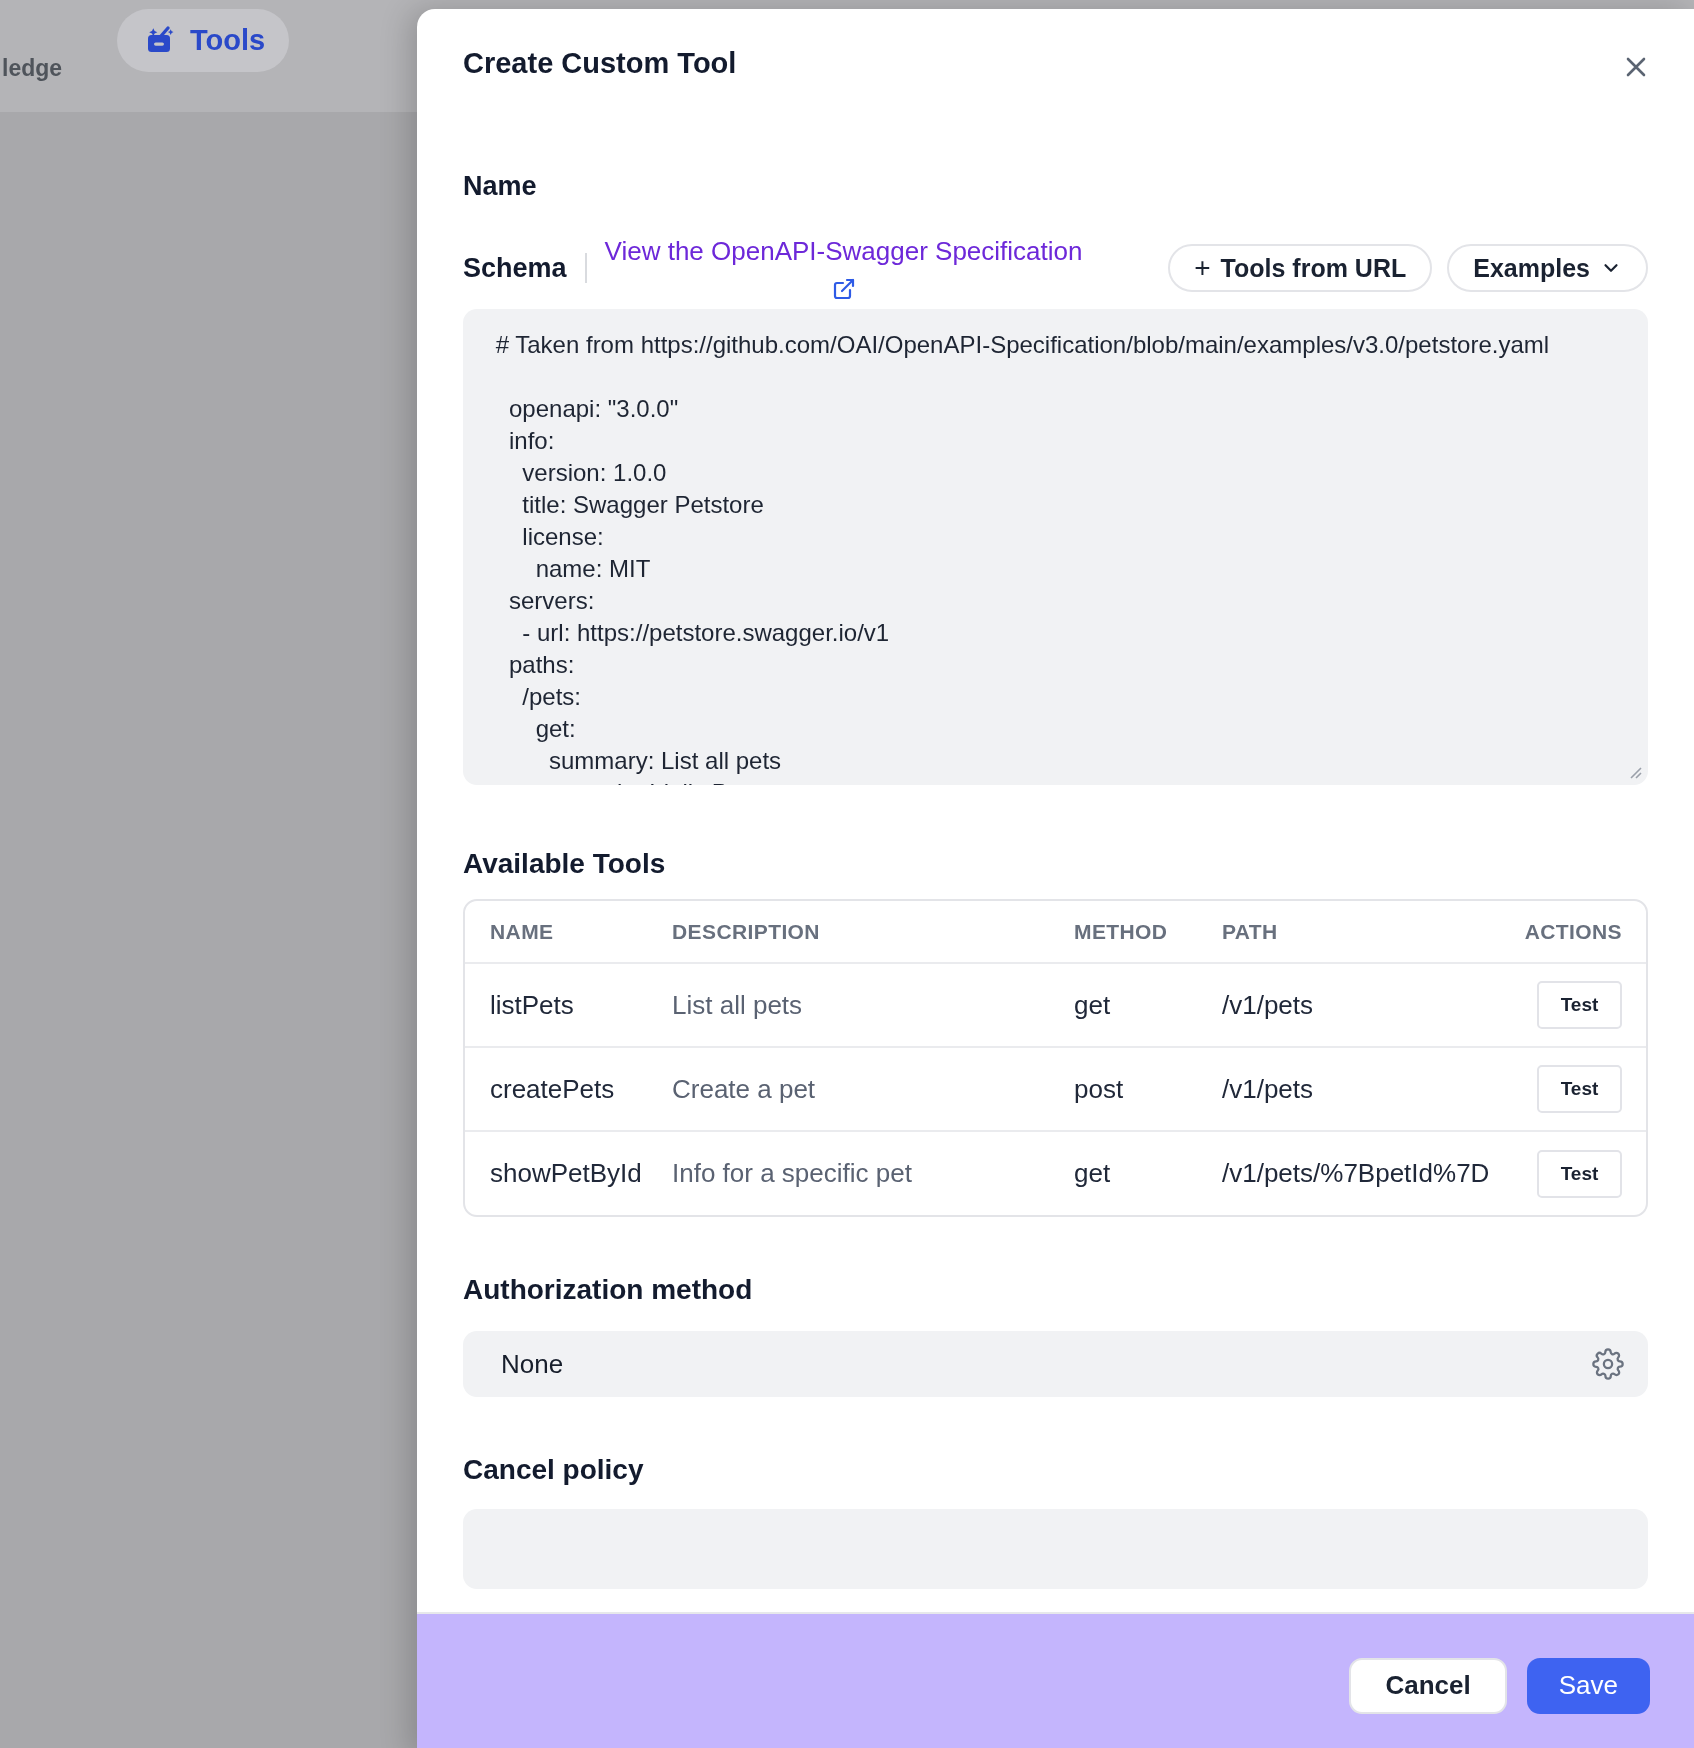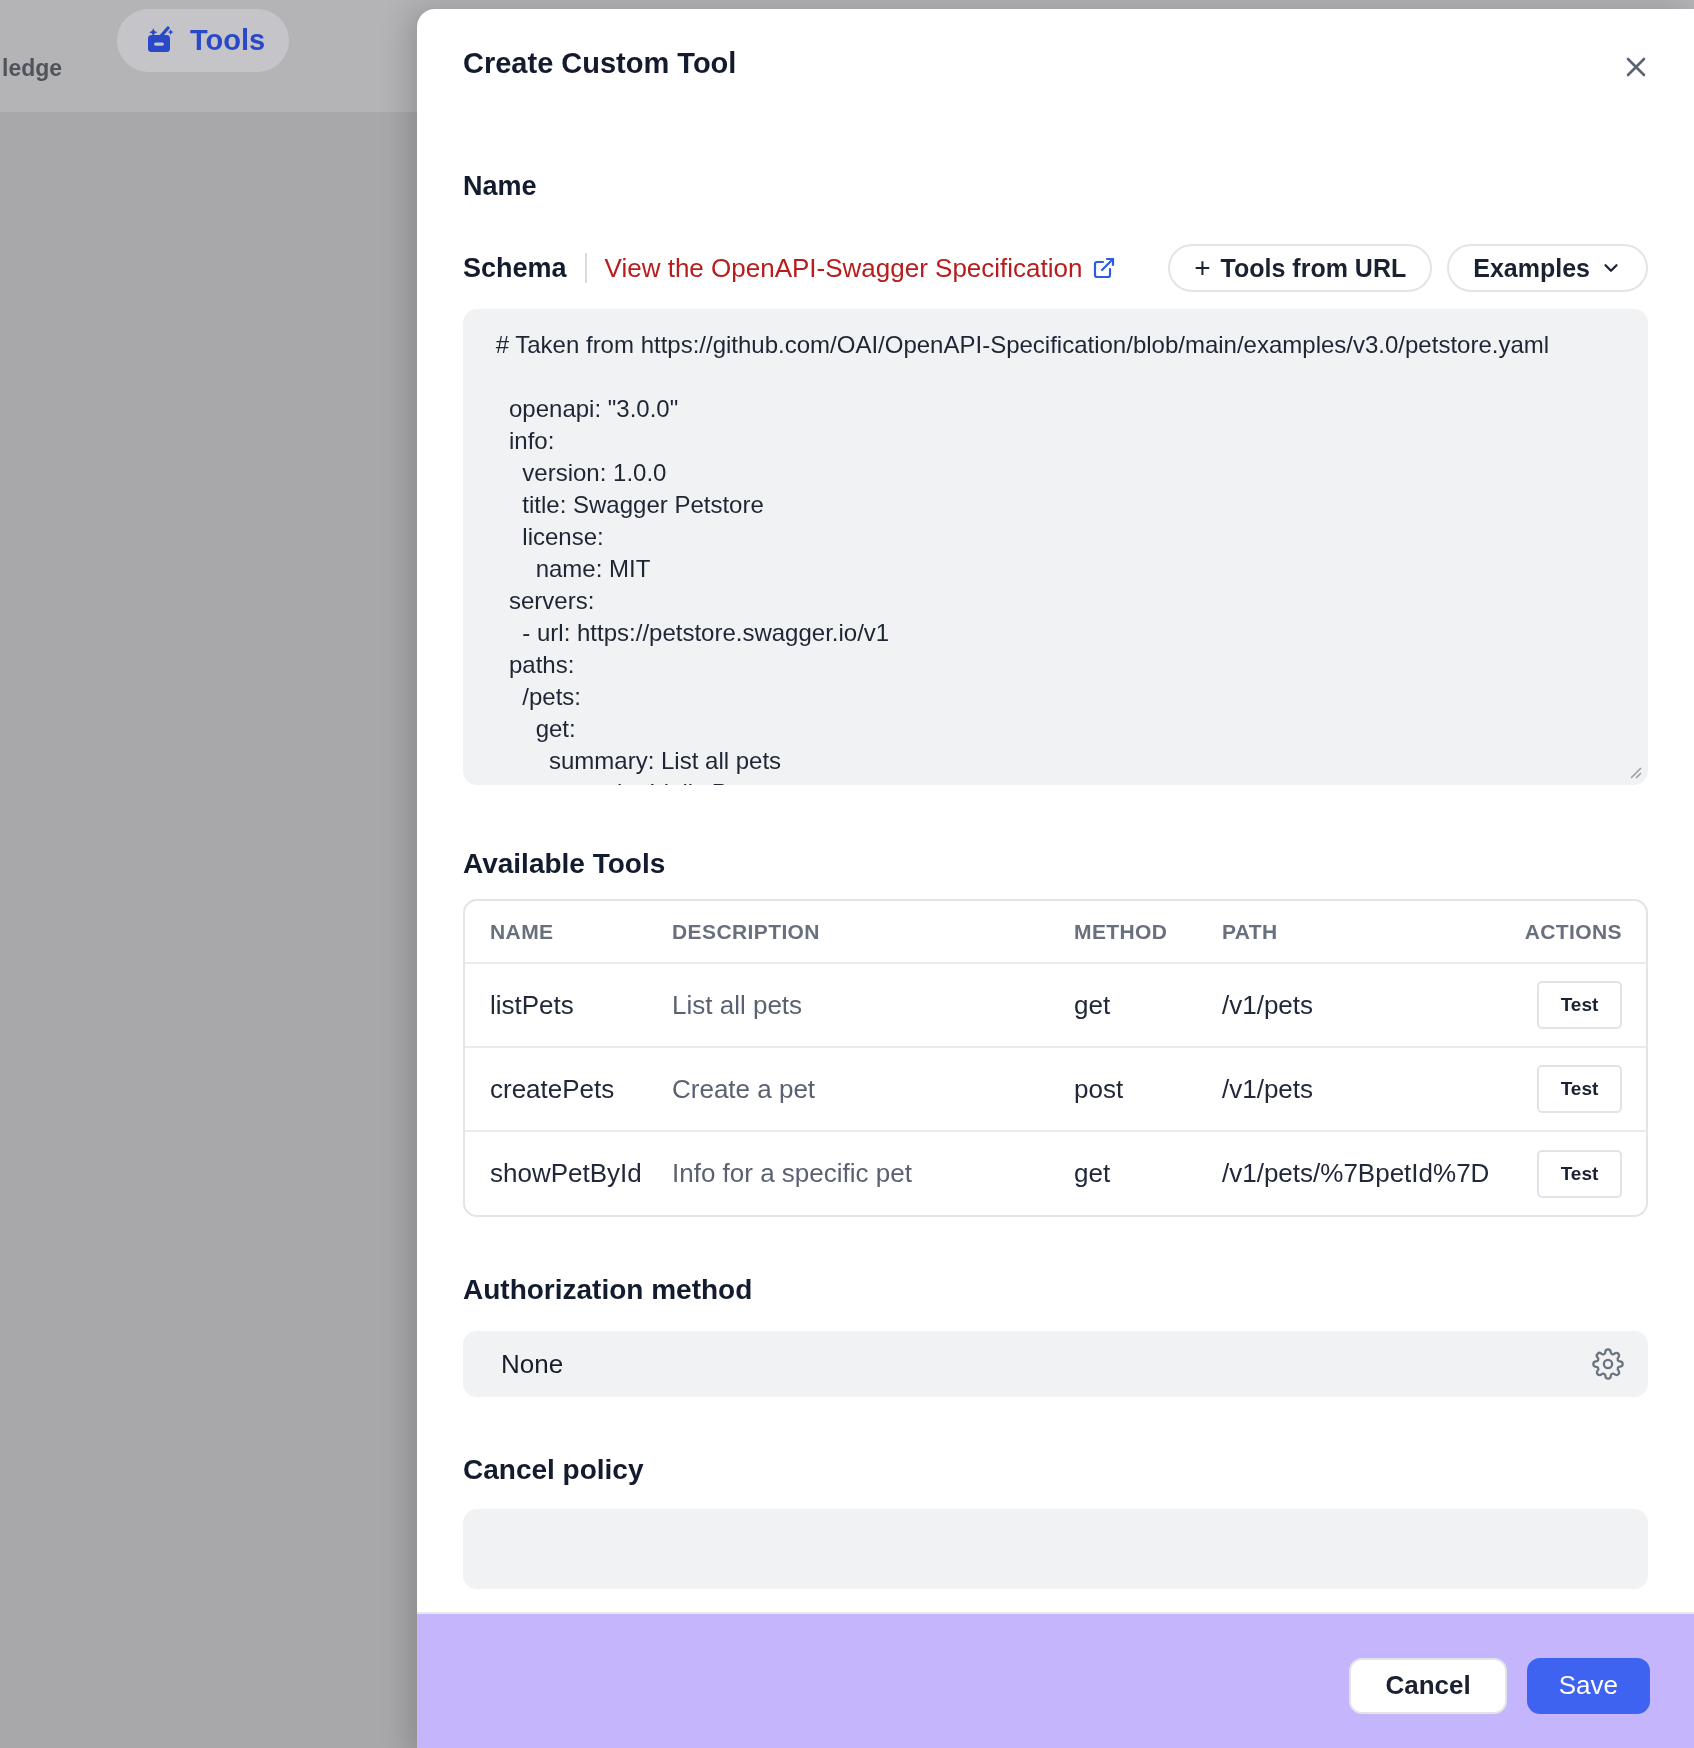--- a/index.html
+++ b/index.html
@@ -61,23 +61,24 @@
     border: 3px solid #0d1117; border-radius: 14px;
     background: #f2f3f5;
     font-family: inherit; font-size: 27px; color: #14181f;
     padding: 0 24px; outline: none;
   }
 
   .schema-row { margin-top: 44px; display: flex; align-items: center; height: 46px; }
   .schema-divider { width: 2px; height: 30px; background: #d9dbdf; margin: 0 18px; }
   .spec-link {
     display: flex; align-items: center; gap: 10px;
-    font-size: 26px; font-weight: 500; color: #b91c1c;
+    font-size: 26px; font-weight: 500; color: #6d28d9;
     text-decoration: none; cursor: pointer; background: none; border: none;
     font-family: inherit;
+    flex-direction: column;
   }
   .schema-buttons { margin-left: auto; display: flex; gap: 15px; }
   .pill-btn {
     height: 48px; border-radius: 24px;
     border: 2px solid #e3e4e8; background: #ffffff;
     display: flex; align-items: center; gap: 10px;
     font-family: inherit; font-size: 25px; font-weight: 600; color: #1a2231;
     padding: 0 24px; cursor: pointer;
   }
   .plus-glyph { font-size: 28px; font-weight: 400; color: #1a2231; line-height: 1; }

